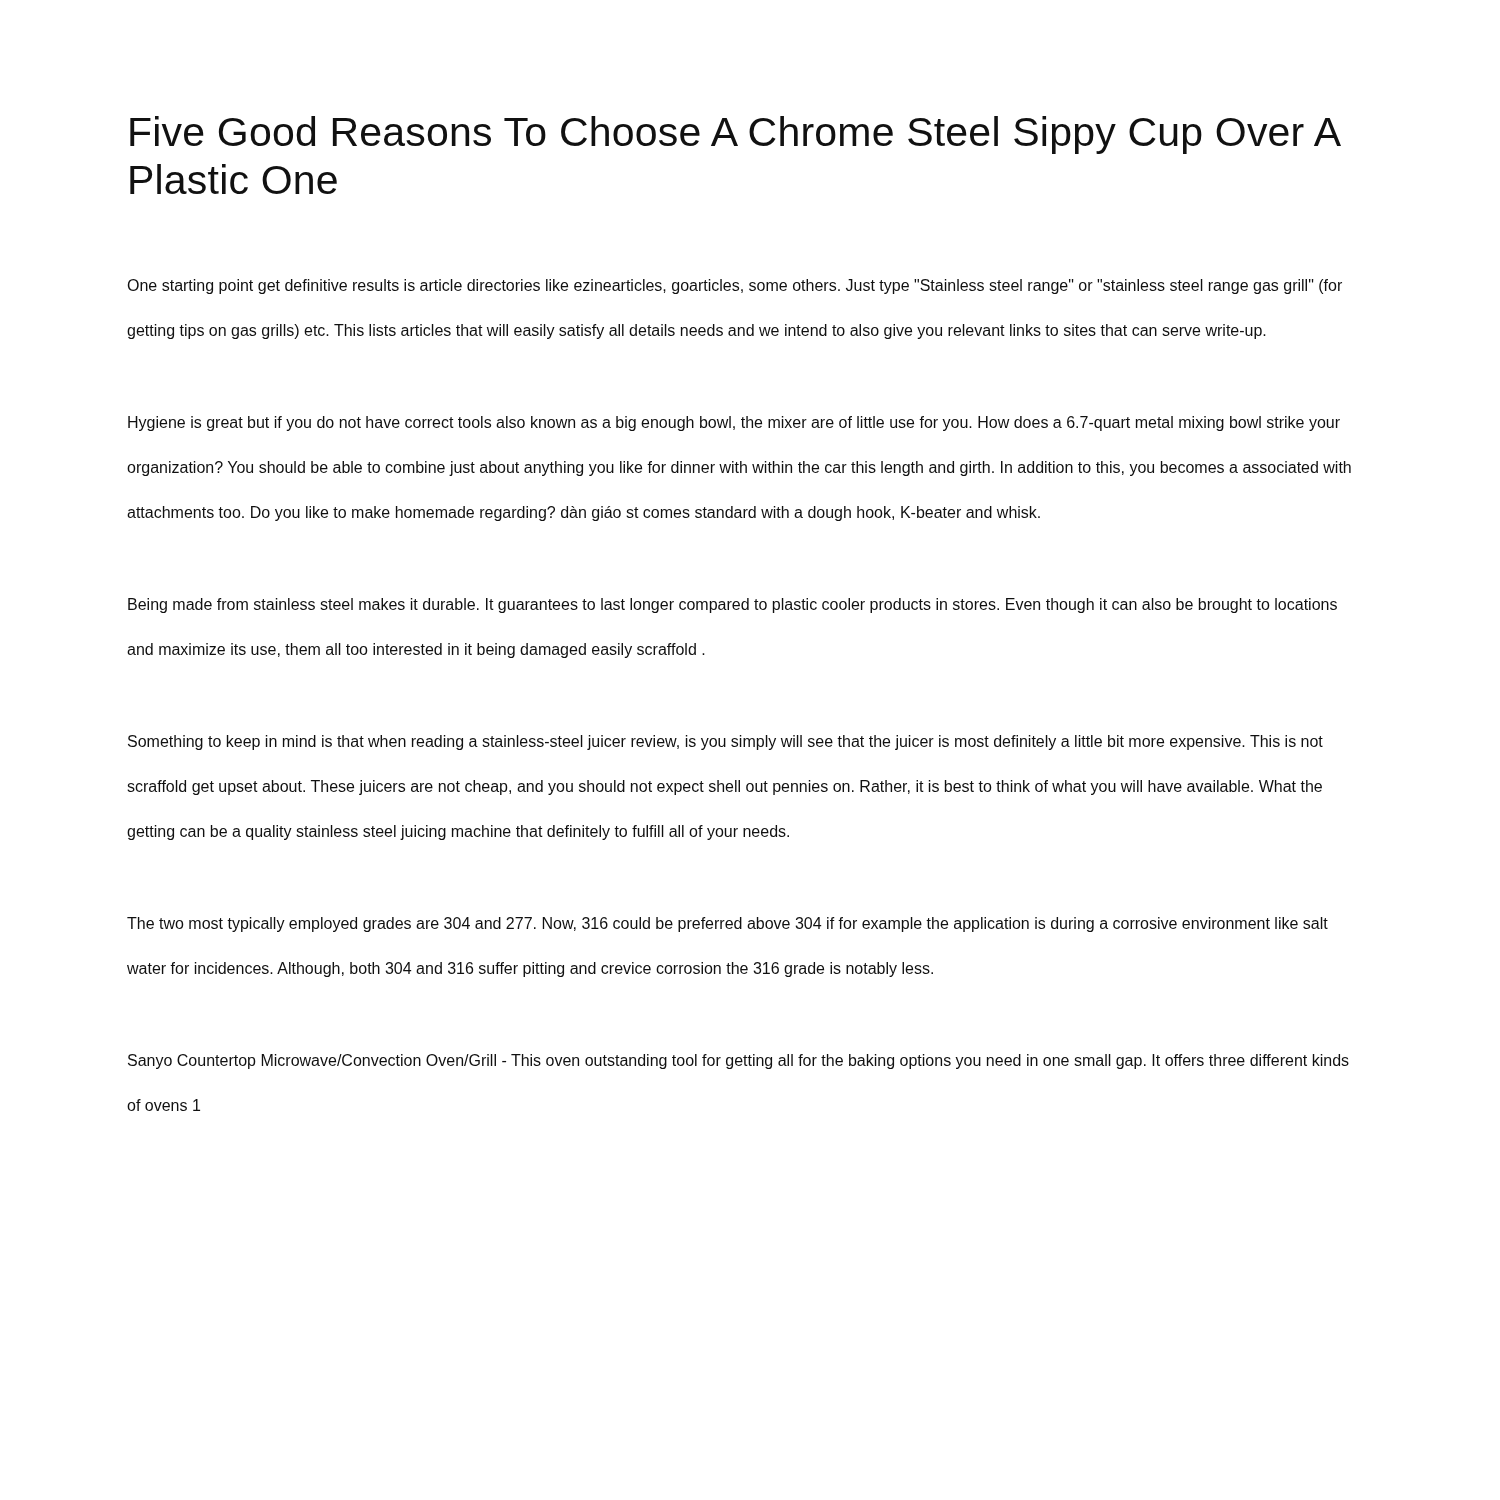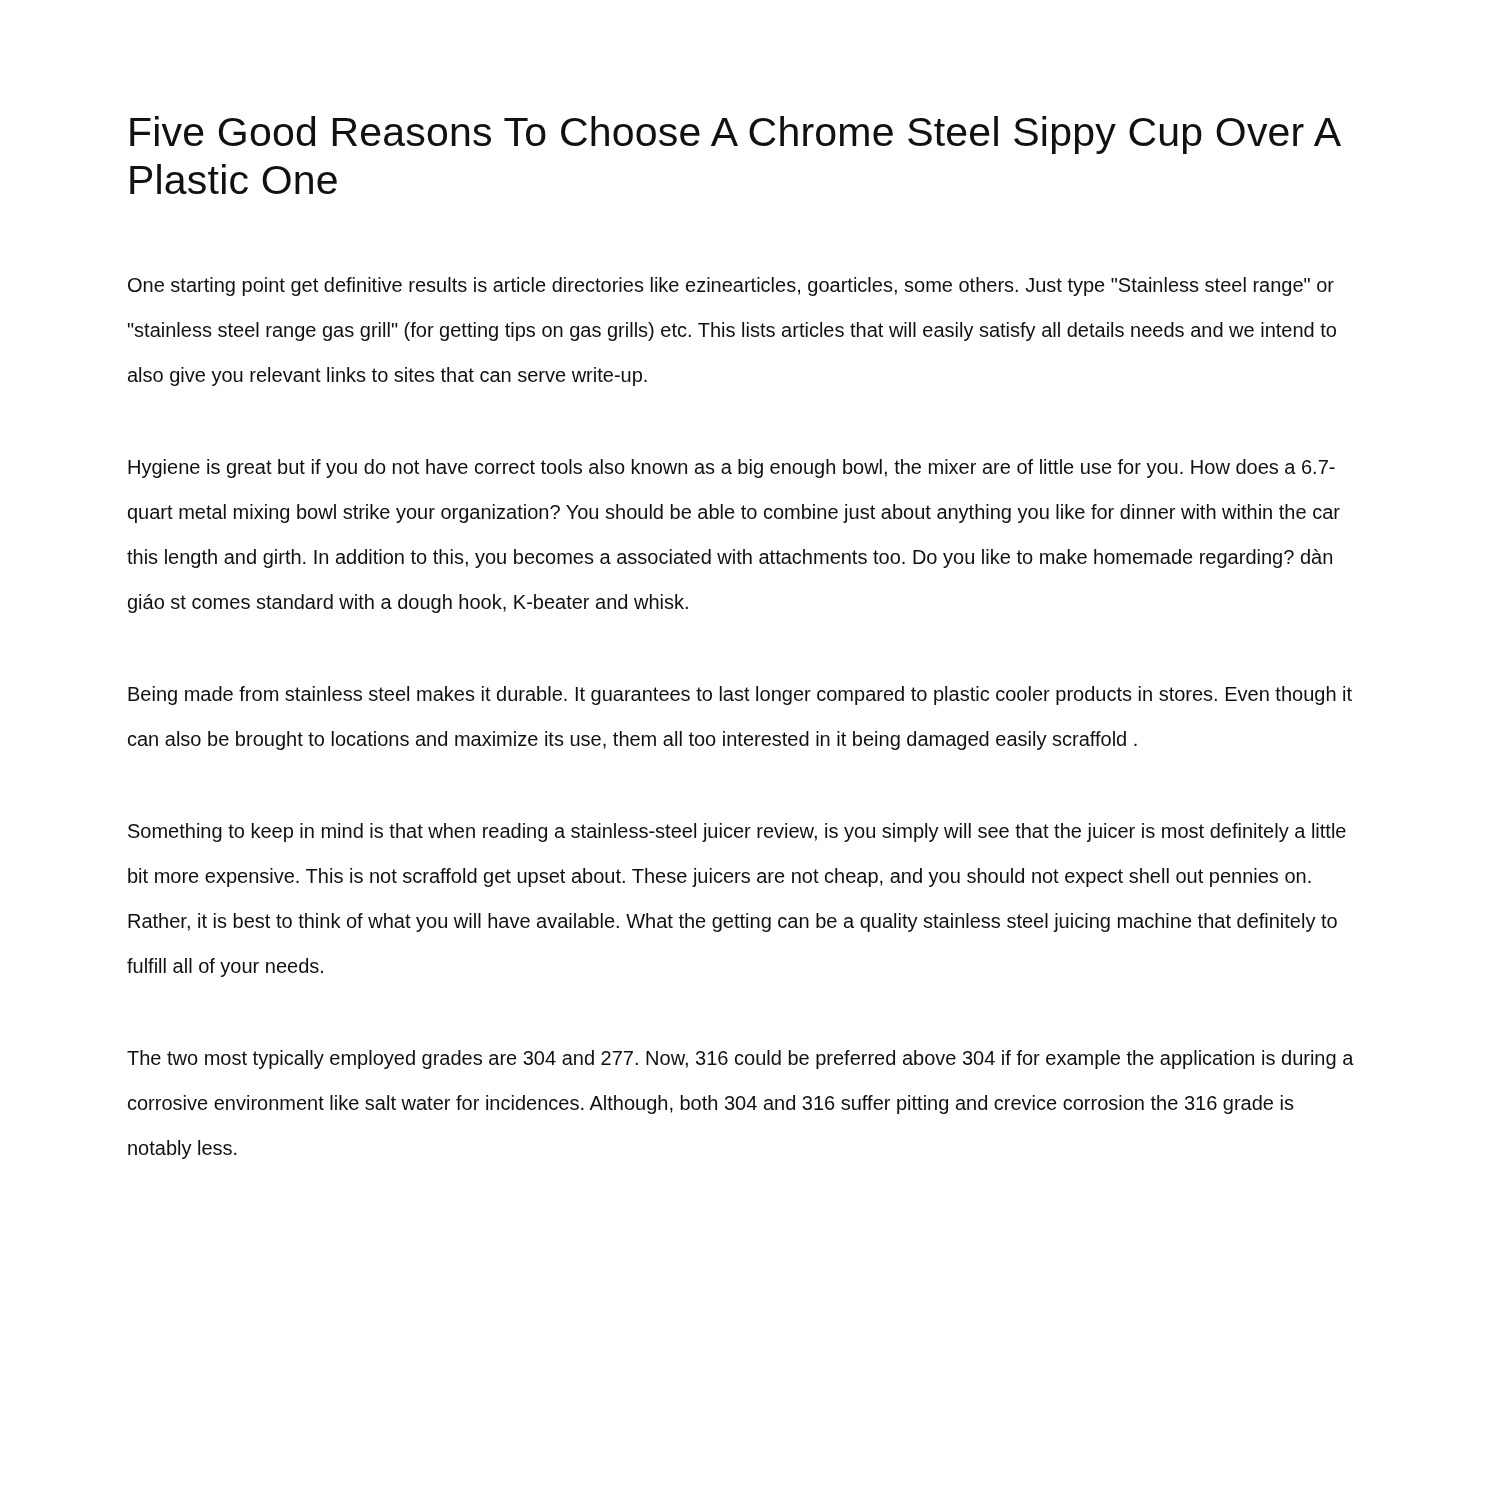--- a/index.html
+++ b/index.html
@@ -26,21 +26,21 @@
     margin: 0 0 58px 0;
     font-size: 41px;
     line-height: 1.18;
     font-weight: 400;
     letter-spacing: 0.2px;
     color: #111111;
     max-width: 1230px;
   }
   p.body-paragraph {
     margin: 0 0 47px 0;
-    font-size: 20px;
+    font-size: 16px;
     line-height: 45px;
     font-weight: 400;
     color: #111111;
     max-width: 1232px;
   }
 </style>
 </head>
 <body>
 
 <div class="page">
@@ -49,13 +49,14 @@
   <p class="body-paragraph">One starting point get definitive results is article directories like ezinearticles, goarticles, some others. Just type "Stainless steel range" or "stainless steel range gas grill" (for getting tips on gas grills) etc. This lists articles that will easily satisfy all details needs and we intend to also give you relevant links to sites that can serve write-up.</p>
 
   <p class="body-paragraph">Hygiene is great but if you do not have correct tools also known as a big enough bowl, the mixer are of little use for you. How does a 6.7-quart metal mixing bowl strike your organization? You should be able to combine just about anything you like for dinner with within the car this length and girth. In addition to this, you becomes a associated with attachments too. Do you like to make homemade regarding? dàn giáo st comes standard with a dough hook, K-beater and whisk.</p>
 
   <p class="body-paragraph">Being made from stainless steel makes it durable. It guarantees to last longer compared to plastic cooler products in stores. Even though it can also be brought to locations and maximize its use, them all too interested in it being damaged easily scraffold .</p>
 
   <p class="body-paragraph">Something to keep in mind is that when reading a stainless-steel juicer review, is you simply will see that the juicer is most definitely a little bit more expensive. This is not scraffold get upset about. These juicers are not cheap, and you should not expect shell out pennies on. Rather, it is best to think of what you will have available. What the getting can be a quality stainless steel juicing machine that definitely to fulfill all of your needs.</p>
 
   <p class="body-paragraph">The two most typically employed grades are 304 and 277. Now, 316 could be preferred above 304 if for example the application is during a corrosive environment like salt water for incidences. Although, both 304 and 316 suffer pitting and crevice corrosion the 316 grade is notably less.</p>
 
+  <p class="body-paragraph">Sanyo Countertop Microwave/Convection Oven/Grill - This oven outstanding tool for getting all for the baking options you need in one small gap. It offers three different kinds of ovens 1</p>
 </div>
 
 </body></html>

